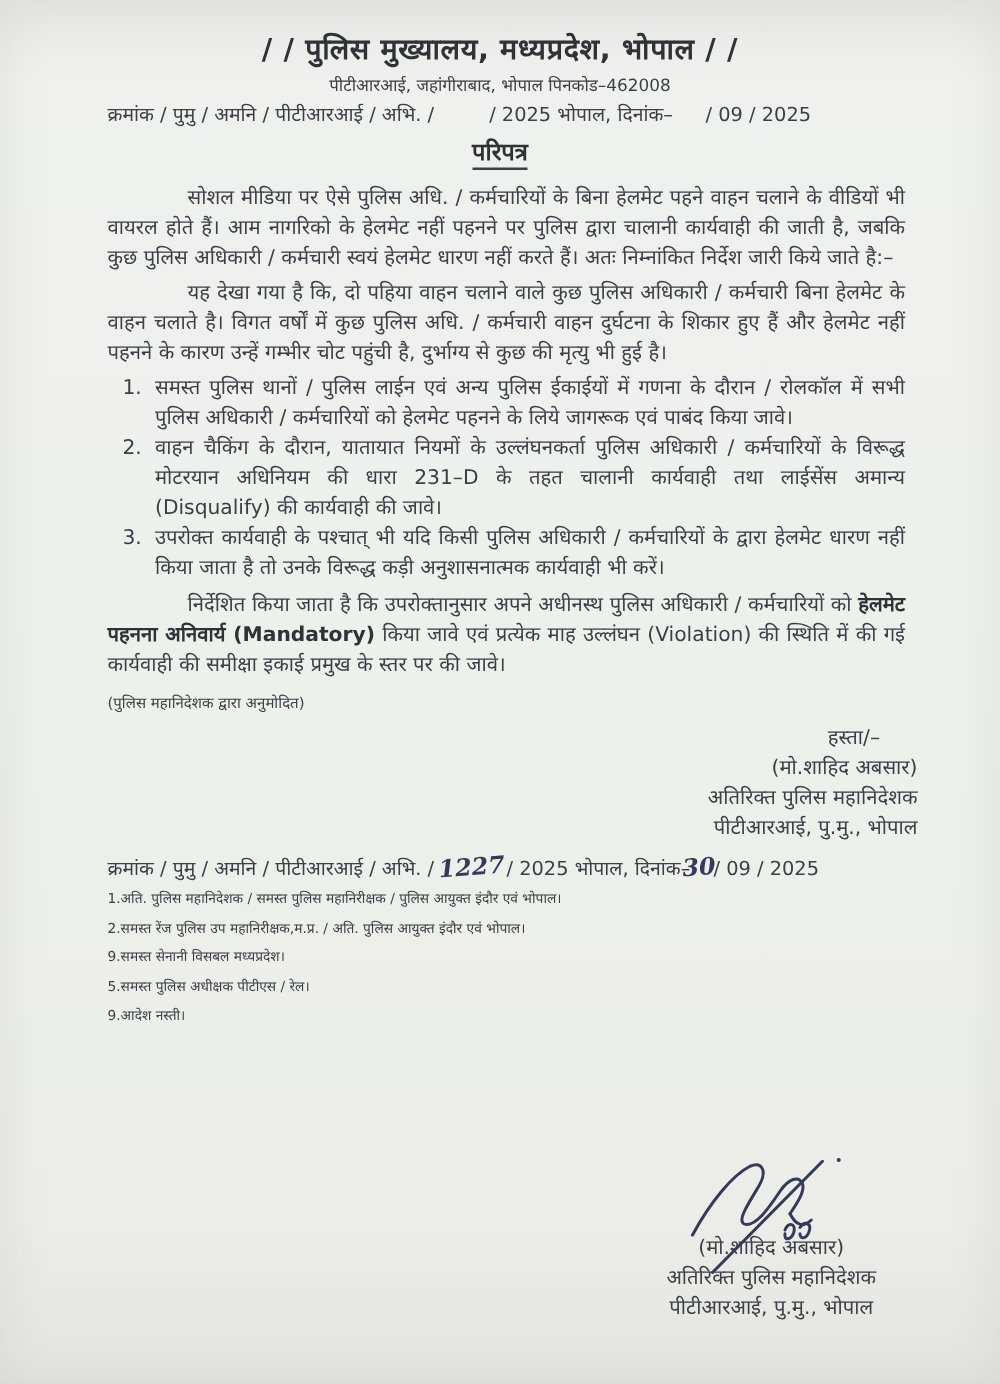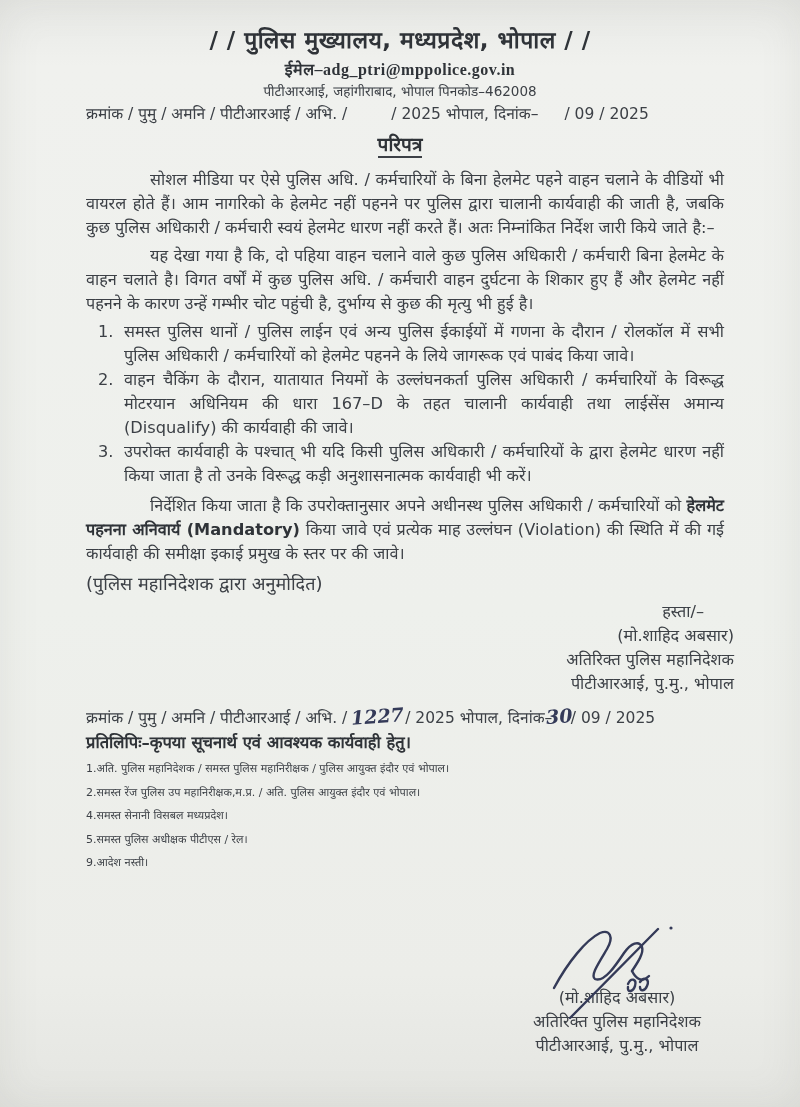--- a/index.html
+++ b/index.html
@@ -24,62 +24,61 @@
   .gap-lg{display:inline-block;width:44px;}
   .gap-sm{display:inline-block;width:26px;}
   .doc-title{display:block;width:max-content;margin:7px auto 10px auto;font-size:19px;font-weight:bold;color:#2f3338;border-bottom:2px solid #3c4046;padding-bottom:1px;line-height:22px;}
   .body-wrap{margin:0 76px 0 86px;font-size:16.2px;line-height:24px;}
   .para{margin:0 0 4px 0;text-align:justify;text-align-last:left;text-indent:64px;}
   ol.directives{margin:2px 0 6px 0;padding:0 0 0 12px;list-style:none;counter-reset:none;}
   ol.directives li{display:flex;margin:0;}
   ol.directives .num{flex:0 0 26px;}
   ol.directives .li-text{flex:1;text-align:justify;text-align-last:left;}
   .bold{font-weight:bold;color:#2f3338;}
-  .approved{margin:6px 0 4px 0;font-size:18px;line-height:24px;}
+  .approved{margin:6px 0 4px 0;font-size:12px;line-height:24px;}
   .sig1{width:250px;margin:4px 66px 8px auto;text-align:right;font-size:16.2px;line-height:24px;}
   .sig1 .signed{margin-right:30px;}
   .copy-ref{font-size:15.5px;line-height:24px;margin:8px 0 0 86px;white-space:nowrap;}
   .handwritten{display:inline-block;font-family:"DejaVu Serif",serif;font-style:italic;font-weight:bold;color:#343a58;font-size:19px;transform:rotate(-4deg);}
   .hw-number{margin:0 1px 0 4px;}
   .hw-day{margin:0 -2px 0 -6px;}
   .copy-heading{font-weight:bold;color:#2f3338;font-size:16.5px;line-height:24px;margin:1px 0 2px 86px;}
   .recipients{margin:0 60px 0 86px;padding:0;list-style:none;font-size:11px;line-height:23.5px;}
   .recipients li{margin:0;}
   .sig2{position:absolute;top:986px;right:52px;width:262px;text-align:center;font-size:16.2px;line-height:24px;}
   .sig2 .scribble{position:absolute;top:-64px;left:54px;width:168px;height:110px;pointer-events:none;}
 </style>
 </head>
 <body>
 
 <div class="page">
 
   <div class="center">
     <div class="org-line">/ /  पुलिस मुख्यालय, मध्यप्रदेश, भोपाल  / /</div>
-    <div class="email-line email-latin">ईमेल–adg_ptri@mppolice.gov.in</div>
     <div class="address-line">पीटीआरआई, जहांगीराबाद, भोपाल पिनकोड–462008</div>
   </div>
 
   <div class="ref-line">
     <span>क्रमांक / पुमु / अमनि / पीटीआरआई / अभि. /</span><span class="gap-lg"></span><span>/ 2025 भोपाल,  दिनांक–</span><span class="gap-sm"></span><span>/ 09 / 2025</span>
   </div>
 
   <div class="doc-title">परिपत्र</div>
 
   <div class="body-wrap">
     <p class="para">सोशल मीडिया पर ऐसे पुलिस अधि. / कर्मचारियों के बिना हेलमेट पहने वाहन चलाने के वीडियों भी वायरल होते हैं। आम नागरिको के हेलमेट नहीं पहनने पर पुलिस द्वारा चालानी कार्यवाही की जाती है, जबकि कुछ पुलिस अधिकारी / कर्मचारी स्वयं हेलमेट धारण नहीं करते हैं। अतः निम्नांकित निर्देश जारी किये जाते है:–</p>
     <p class="para">यह देखा गया है कि, दो पहिया वाहन चलाने वाले कुछ पुलिस अधिकारी / कर्मचारी बिना हेलमेट के वाहन चलाते है। विगत वर्षों में कुछ पुलिस अधि. / कर्मचारी वाहन दुर्घटना के शिकार हुए हैं और हेलमेट नहीं पहनने के कारण उन्हें गम्भीर चोट पहुंची है, दुर्भाग्य से कुछ की मृत्यु भी हुई है।</p>
 
     <ol class="directives">
       <li>
         <span class="num">1.</span>
         <span class="li-text">समस्त पुलिस थानों / पुलिस लाईन एवं अन्य पुलिस ईकाईयों में गणना के दौरान / रोलकॉल में सभी पुलिस अधिकारी / कर्मचारियों को हेलमेट पहनने के लिये जागरूक एवं पाबंद किया जावे।</span>
       </li>
       <li>
         <span class="num">2.</span>
-        <span class="li-text">वाहन चैकिंग के दौरान, यातायात नियमों के उल्लंघनकर्ता पुलिस अधिकारी / कर्मचारियों के विरूद्ध मोटरयान अधिनियम की धारा 167–D के तहत चालानी कार्यवाही तथा लाईसेंस अमान्य (Disqualify) की कार्यवाही की जावे।</span>
+        <span class="li-text">वाहन चैकिंग के दौरान, यातायात नियमों के उल्लंघनकर्ता पुलिस अधिकारी / कर्मचारियों के विरूद्ध मोटरयान अधिनियम की धारा 231–D के तहत चालानी कार्यवाही तथा लाईसेंस अमान्य (Disqualify) की कार्यवाही की जावे।</span>
       </li>
       <li>
         <span class="num">3.</span>
         <span class="li-text">उपरोक्त कार्यवाही के पश्चात् भी यदि किसी पुलिस अधिकारी / कर्मचारियों के द्वारा हेलमेट धारण नहीं किया जाता है तो उनके विरूद्ध कड़ी अनुशासनात्मक कार्यवाही भी करें।</span>
       </li>
     </ol>
 
     <p class="para"><span>निर्देशित किया जाता है कि उपरोक्तानुसार अपने अधीनस्थ पुलिस अधिकारी / कर्मचारियों को </span><span class="bold">हेलमेट पहनना अनिवार्य (Mandatory)</span><span> किया जावे एवं प्रत्येक माह उल्लंघन (Violation) की स्थिति में की गई कार्यवाही की समीक्षा इकाई प्रमुख के स्तर पर की जावे।</span></p>
 
     <div class="approved">(पुलिस महानिदेशक द्वारा अनुमोदित)</div>
@@ -89,26 +88,25 @@
     <div class="signed">हस्ता/–</div>
     <div>(मो.शाहिद अबसार)</div>
     <div>अतिरिक्त पुलिस महानिदेशक</div>
     <div>पीटीआरआई, पु.मु., भोपाल</div>
   </div>
 
   <div class="copy-ref">
     <span>क्रमांक / पुमु / अमनि / पीटीआरआई / अभि. /</span><span class="handwritten hw-number">1227</span><span>/ 2025 भोपाल,  दिनांक–</span><span class="handwritten hw-day">30</span><span>/ 09 / 2025</span>
   </div>
 
-  <div class="copy-heading">प्रतिलिपिः–कृपया सूचनार्थ एवं आवश्यक कार्यवाही हेतु।</div>
 
   <ul class="recipients">
     <li>1.अति. पुलिस महानिदेशक / समस्त पुलिस महानिरीक्षक / पुलिस आयुक्त इंदौर एवं भोपाल।</li>
     <li>2.समस्त रेंज पुलिस उप महानिरीक्षक,म.प्र. / अति. पुलिस आयुक्त इंदौर एवं भोपाल।</li>
-    <li>4.समस्त सेनानी विसबल मध्यप्रदेश।</li>
+    <li>9.समस्त सेनानी विसबल मध्यप्रदेश।</li>
     <li>5.समस्त पुलिस अधीक्षक पीटीएस / रेल।</li>
     <li>9.आदेश नस्ती।</li>
   </ul>
 
   <div class="sig2">
     <svg class="scribble" viewBox="0 0 168 110" xmlns="http://www.w3.org/2000/svg">
       <g fill="none" stroke="#343a58" stroke-width="2.4" stroke-linecap="round">
         <path d="M14,66 C28,40 46,18 60,11 C70,7 74,15 67,27 C58,42 50,54 55,57 C64,61 76,43 84,31 C91,21 99,18 102,25 C104,31 98,40 92,49"></path>
         <path d="M118,7 L30,96"></path>
         <path d="M92,49 C96,57 102,61 109,54"></path>

